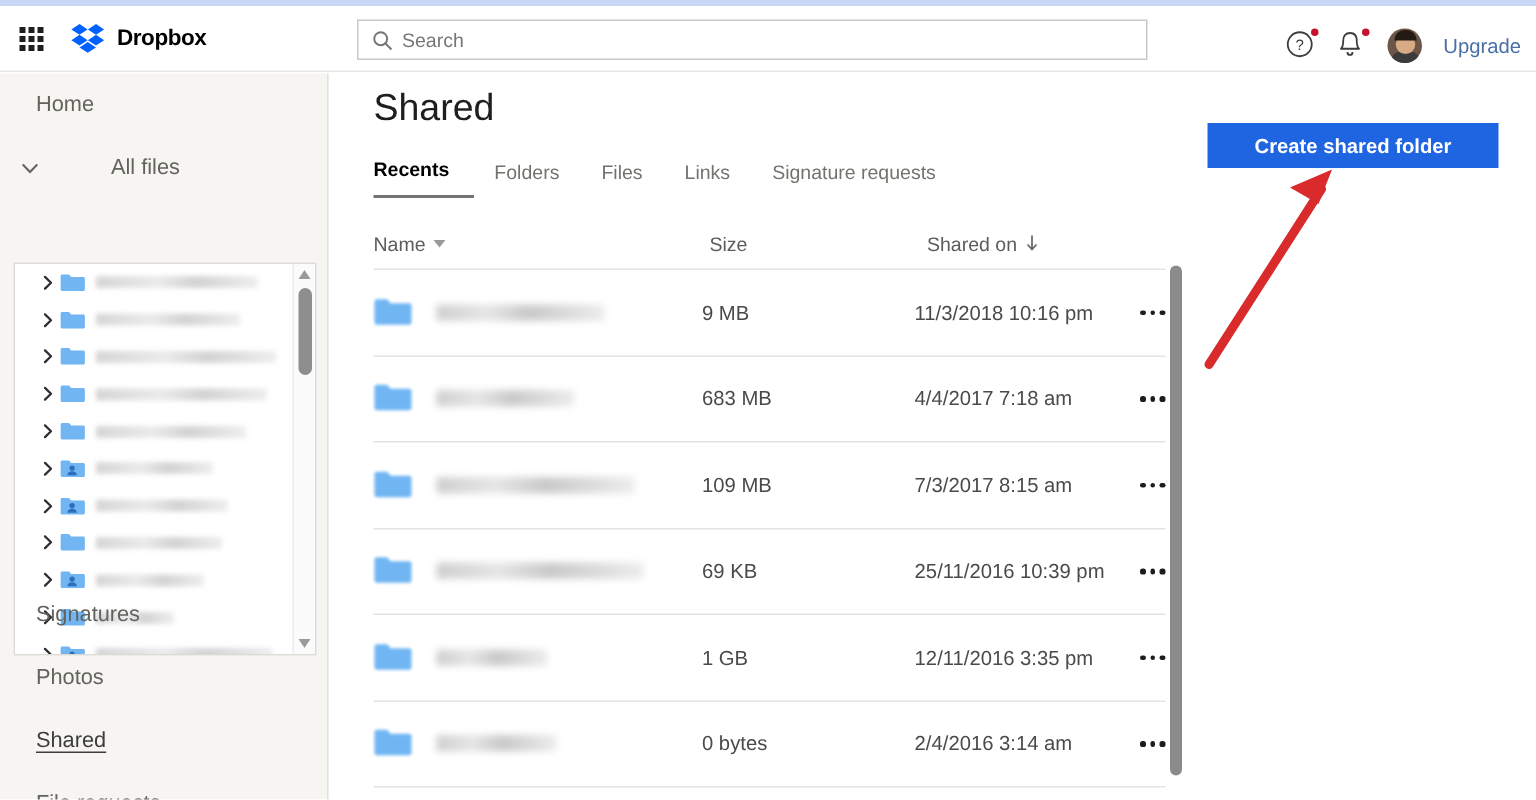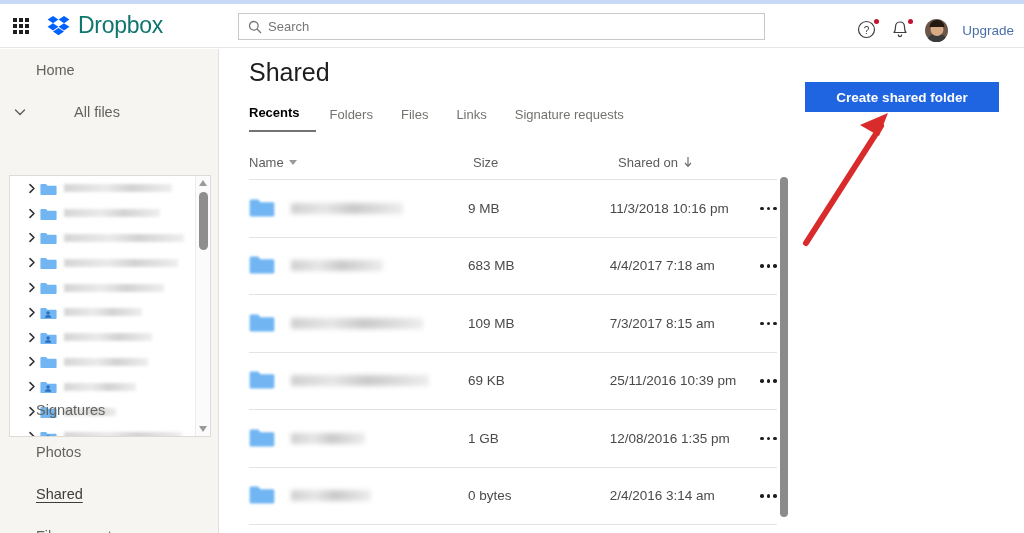--- a/index.html
+++ b/index.html
@@ -28,21 +28,21 @@
   }
   .grid-icon {
     width: 16px; height: 16px; margin-left: 13px;
     display: grid; grid-template-columns: repeat(3, 4px);
     grid-template-rows: repeat(3, 4px); gap: 2px;
   }
   .grid-icon i { width: 4px; height: 4px; background: #1f1f1f; display: block; }
   .brand { display: flex; align-items: center; margin-left: 18px; }
   .brand svg { display: block; }
   .brand-name {
-    font-size: 23px; font-weight: normal; color: #0f766e;
+    font-size: 15px; font-weight: bold; color: #000000;
     margin-left: 7px; letter-spacing: -0.3px;
   }
   .search-wrap {
     position: absolute; left: 238px; top: 9px;
     width: 527px; height: 27px;
     border: 1px solid #c9c9c9; background: #fff;
     display: flex; align-items: center;
   }
   .search-ico { margin-left: 9px; display:block; }
   .search-input {
@@ -83,21 +83,21 @@
     text-decoration: none;
   }
 
   
   .sidebar {
     position: absolute; left: 0; top: 49px; width: 219px; height: 484px;
     background: #f7f5f2; border-right: 1px solid #e3e0dc;
   }
   .side-item {
     height: 42px; display: flex; align-items: center;
-    padding-left: 36px; font-size: 14.5px; color: #63635e; cursor: pointer;
+    padding-left: 24px; font-size: 14.5px; color: #63635e; cursor: pointer;
   }
   .side-item.allfiles { padding-left: 13px; gap: 40px; }
   .chev-down { margin-right: 7px; display: block; }
   .side-label.active {
     color: #3d3d3d; text-decoration: underline; text-underline-offset: 3px;
   }
 
   
   .tree {
     position: absolute; left: 9px; top: 126px;
@@ -506,21 +506,21 @@
             </div>
           </div>
           <div class="trow">
             <div class="col-name">
               <span class="row-folder"><svg width="26" height="20" viewBox="0 0 20 15">
                   <path d="M0.5 2.2 C0.5 1.5 1 1 1.7 1 L7 1 L8.8 3 L18.3 3 C19 3 19.5 3.5 19.5 4.2 L19.5 12.8 C19.5 13.5 19 14 18.3 14 L1.7 14 C1 14 0.5 13.5 0.5 12.8 Z" fill="#71b6f3"></path>
                 </svg></span>
               <span class="row-blur" style="width:74px;height:11px"></span>
             </div>
             <div class="cell-size">1 GB</div>
-            <div class="cell-date">12/08/2016 1:35 pm</div>
+            <div class="cell-date">12/11/2016 3:35 pm</div>
             <div class="ellipsis">
               <i></i>
               <i></i>
               <i></i>
             </div>
           </div>
           <div class="trow">
             <div class="col-name">
               <span class="row-folder"><svg width="26" height="20" viewBox="0 0 20 15">
                   <path d="M0.5 2.2 C0.5 1.5 1 1 1.7 1 L7 1 L8.8 3 L18.3 3 C19 3 19.5 3.5 19.5 4.2 L19.5 12.8 C19.5 13.5 19 14 18.3 14 L1.7 14 C1 14 0.5 13.5 0.5 12.8 Z" fill="#71b6f3"></path>

